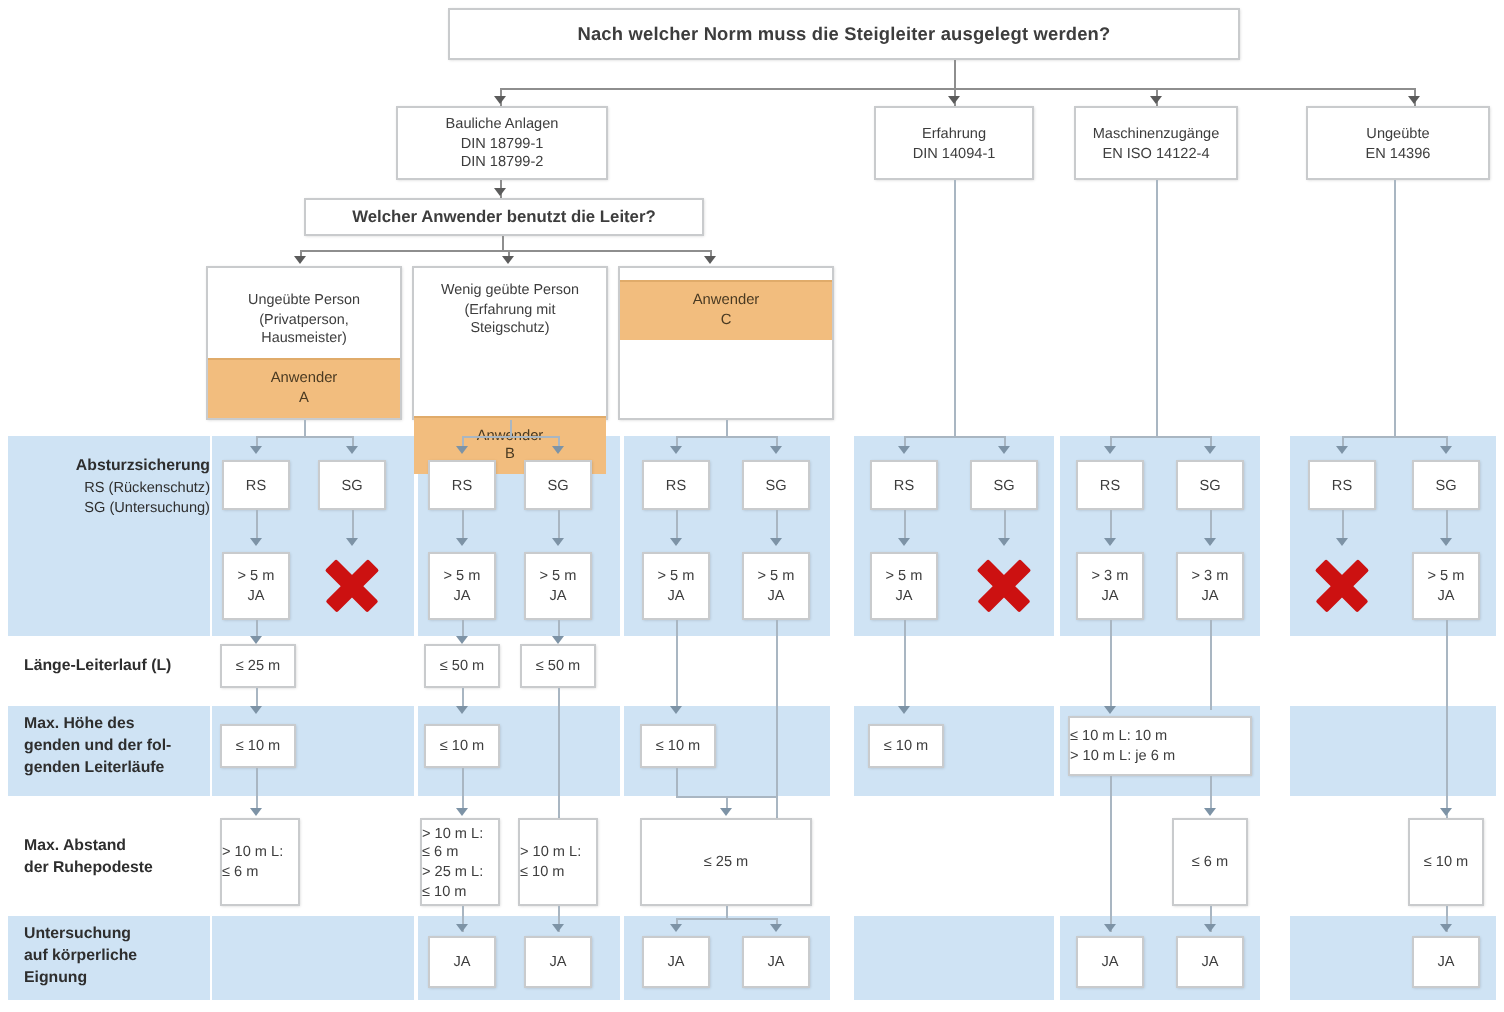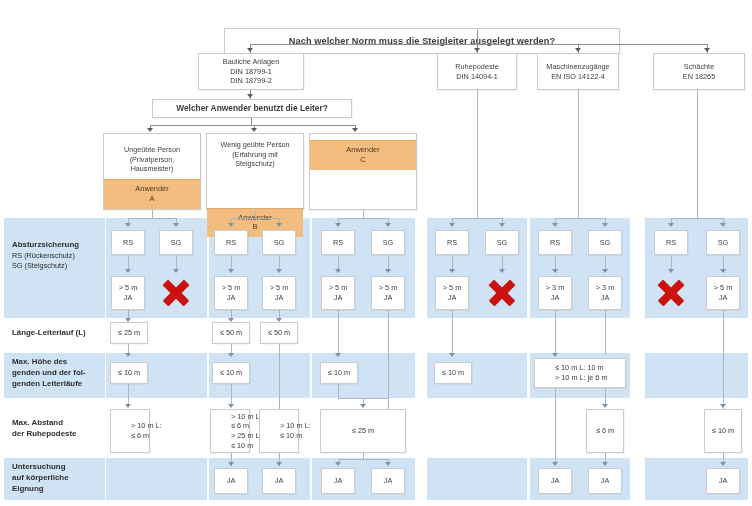--- a/index.html
+++ b/index.html
@@ -24,21 +24,21 @@
     justify-content:center;
     text-align:center;
     font-size:7.4px;
     line-height:1.32;
     color:#3d3d3d;
     box-shadow:0.7px 0.7px 1.4px rgba(0,0,0,0.17);
   }
   .node .ln{display:block;white-space:nowrap;}
 
   .title-node{
-    font-weight:bold;font-size:9.2px;color:#3d3d3d;letter-spacing:.1px;margin-top:24px;
+    font-weight:bold;font-size:9.2px;color:#3d3d3d;letter-spacing:.1px;
   }
   .question-node{font-weight:bold;font-size:8.4px;color:#3d3d3d;}
   .norm-node{font-size:7.3px;}
   .user-node{
     justify-content:flex-start;padding-top:6px;
     font-size:7.2px;
   }
   .user-node .body{flex:1;display:flex;flex-direction:column;justify-content:center;
     align-items:center;width:100%;padding:0 2px;box-sizing:border-box;}
   .user-node .anw{
@@ -48,21 +48,21 @@
     padding:4px 0 5px;
     box-sizing:border-box;
     font-size:7.4px;
     color:#4a3a22;
     display:flex;flex-direction:column;align-items:center;justify-content:center;
   }
 
   .cell{font-size:7.3px;align-items:center;}
   .cell .ln{text-align:center;}
   .cell.leftal{align-items:flex-start;}
-  .cell.leftal .ln{text-align:left;padding-left:20px;}
+  .cell.leftal .ln{text-align:left;padding-left:0;}
 
   
   .band{position:absolute;background:#cfe3f4;}
   .rowlabel{
     position:absolute;
     font-size:7.6px;line-height:1.38;color:#2e2e2e;
     padding-left:8px;
     box-sizing:border-box;
   }
   .rowlabel b{font-weight:bold;font-size:7.9px;display:block;}
@@ -114,24 +114,24 @@
   <div class="band" style="left:645px;top:353px;width:103px;height:45px;"></div>
 
   <div class="band" style="left:4px;top:458px;width:101px;height:42px;"></div>
   <div class="band" style="left:106px;top:458px;width:101px;height:42px;"></div>
   <div class="band" style="left:209px;top:458px;width:101px;height:42px;"></div>
   <div class="band" style="left:312px;top:458px;width:103px;height:42px;"></div>
   <div class="band" style="left:427px;top:458px;width:100px;height:42px;"></div>
   <div class="band" style="left:530px;top:458px;width:100px;height:42px;"></div>
   <div class="band" style="left:645px;top:458px;width:103px;height:42px;"></div>
 
-  <div class="rowlabel" style="left:4px;top:240px;width:101px;">
+  <div class="rowlabel" style="left:4px;top:228px;width:101px;text-align:right;">
     <b>Absturzsicherung</b>
     <span>RS (Rückenschutz)</span>
-    <span>SG (Steigschutz)</span>
+    <span>SG (Untersuchung)</span>
   </div>
   <div class="rowlabel" style="left:4px;top:328px;width:101px;">
     <b>Länge-Leiterlauf (L)</b>
   </div>
   <div class="rowlabel" style="left:4px;top:357px;width:101px;">
     <b>Max. Höhe des</b>
     <b>genden und der fol-</b>
     <b>genden Leiterläufe</b>
   </div>
   <div class="rowlabel" style="left:4px;top:418px;width:101px;">
@@ -158,30 +158,30 @@
   <div class="arrow" style="left:474px;top:48px;"></div>
   <div class="arrow" style="left:575px;top:48px;"></div>
   <div class="arrow" style="left:704px;top:48px;"></div>
 
   <div class="node norm-node" style="left:198px;top:53px;width:106px;height:37px;">
     <span class="ln">Bauliche Anlagen</span>
     <span class="ln">DIN 18799-1</span>
     <span class="ln">DIN 18799-2</span>
   </div>
   <div class="node norm-node" style="left:437px;top:53px;width:80px;height:37px;">
-    <span class="ln">Ruhepodeste</span>
+    <span class="ln">Erfahrung</span>
     <span class="ln">DIN 14094-1</span>
   </div>
   <div class="node norm-node" style="left:537px;top:53px;width:82px;height:37px;">
     <span class="ln">Maschinenzugänge</span>
     <span class="ln">EN ISO 14122-4</span>
   </div>
   <div class="node norm-node" style="left:653px;top:53px;width:92px;height:37px;">
-    <span class="ln">Schächte</span>
-    <span class="ln">EN 18265</span>
+    <span class="ln">Ungeübte</span>
+    <span class="ln">EN 14396</span>
   </div>
 
   <div class="ln-v dark" style="left:250px;top:90px;height:10px;"></div>
   <div class="arrow" style="left:247px;top:94px;"></div>
 
   <div class="node question-node" style="left:152px;top:99px;width:200px;height:19px;">
     <span class="ln">Welcher Anwender benutzt die Leiter?</span>
   </div>
 
   <div class="ln-v dark" style="left:251px;top:118px;height:7px;"></div>

